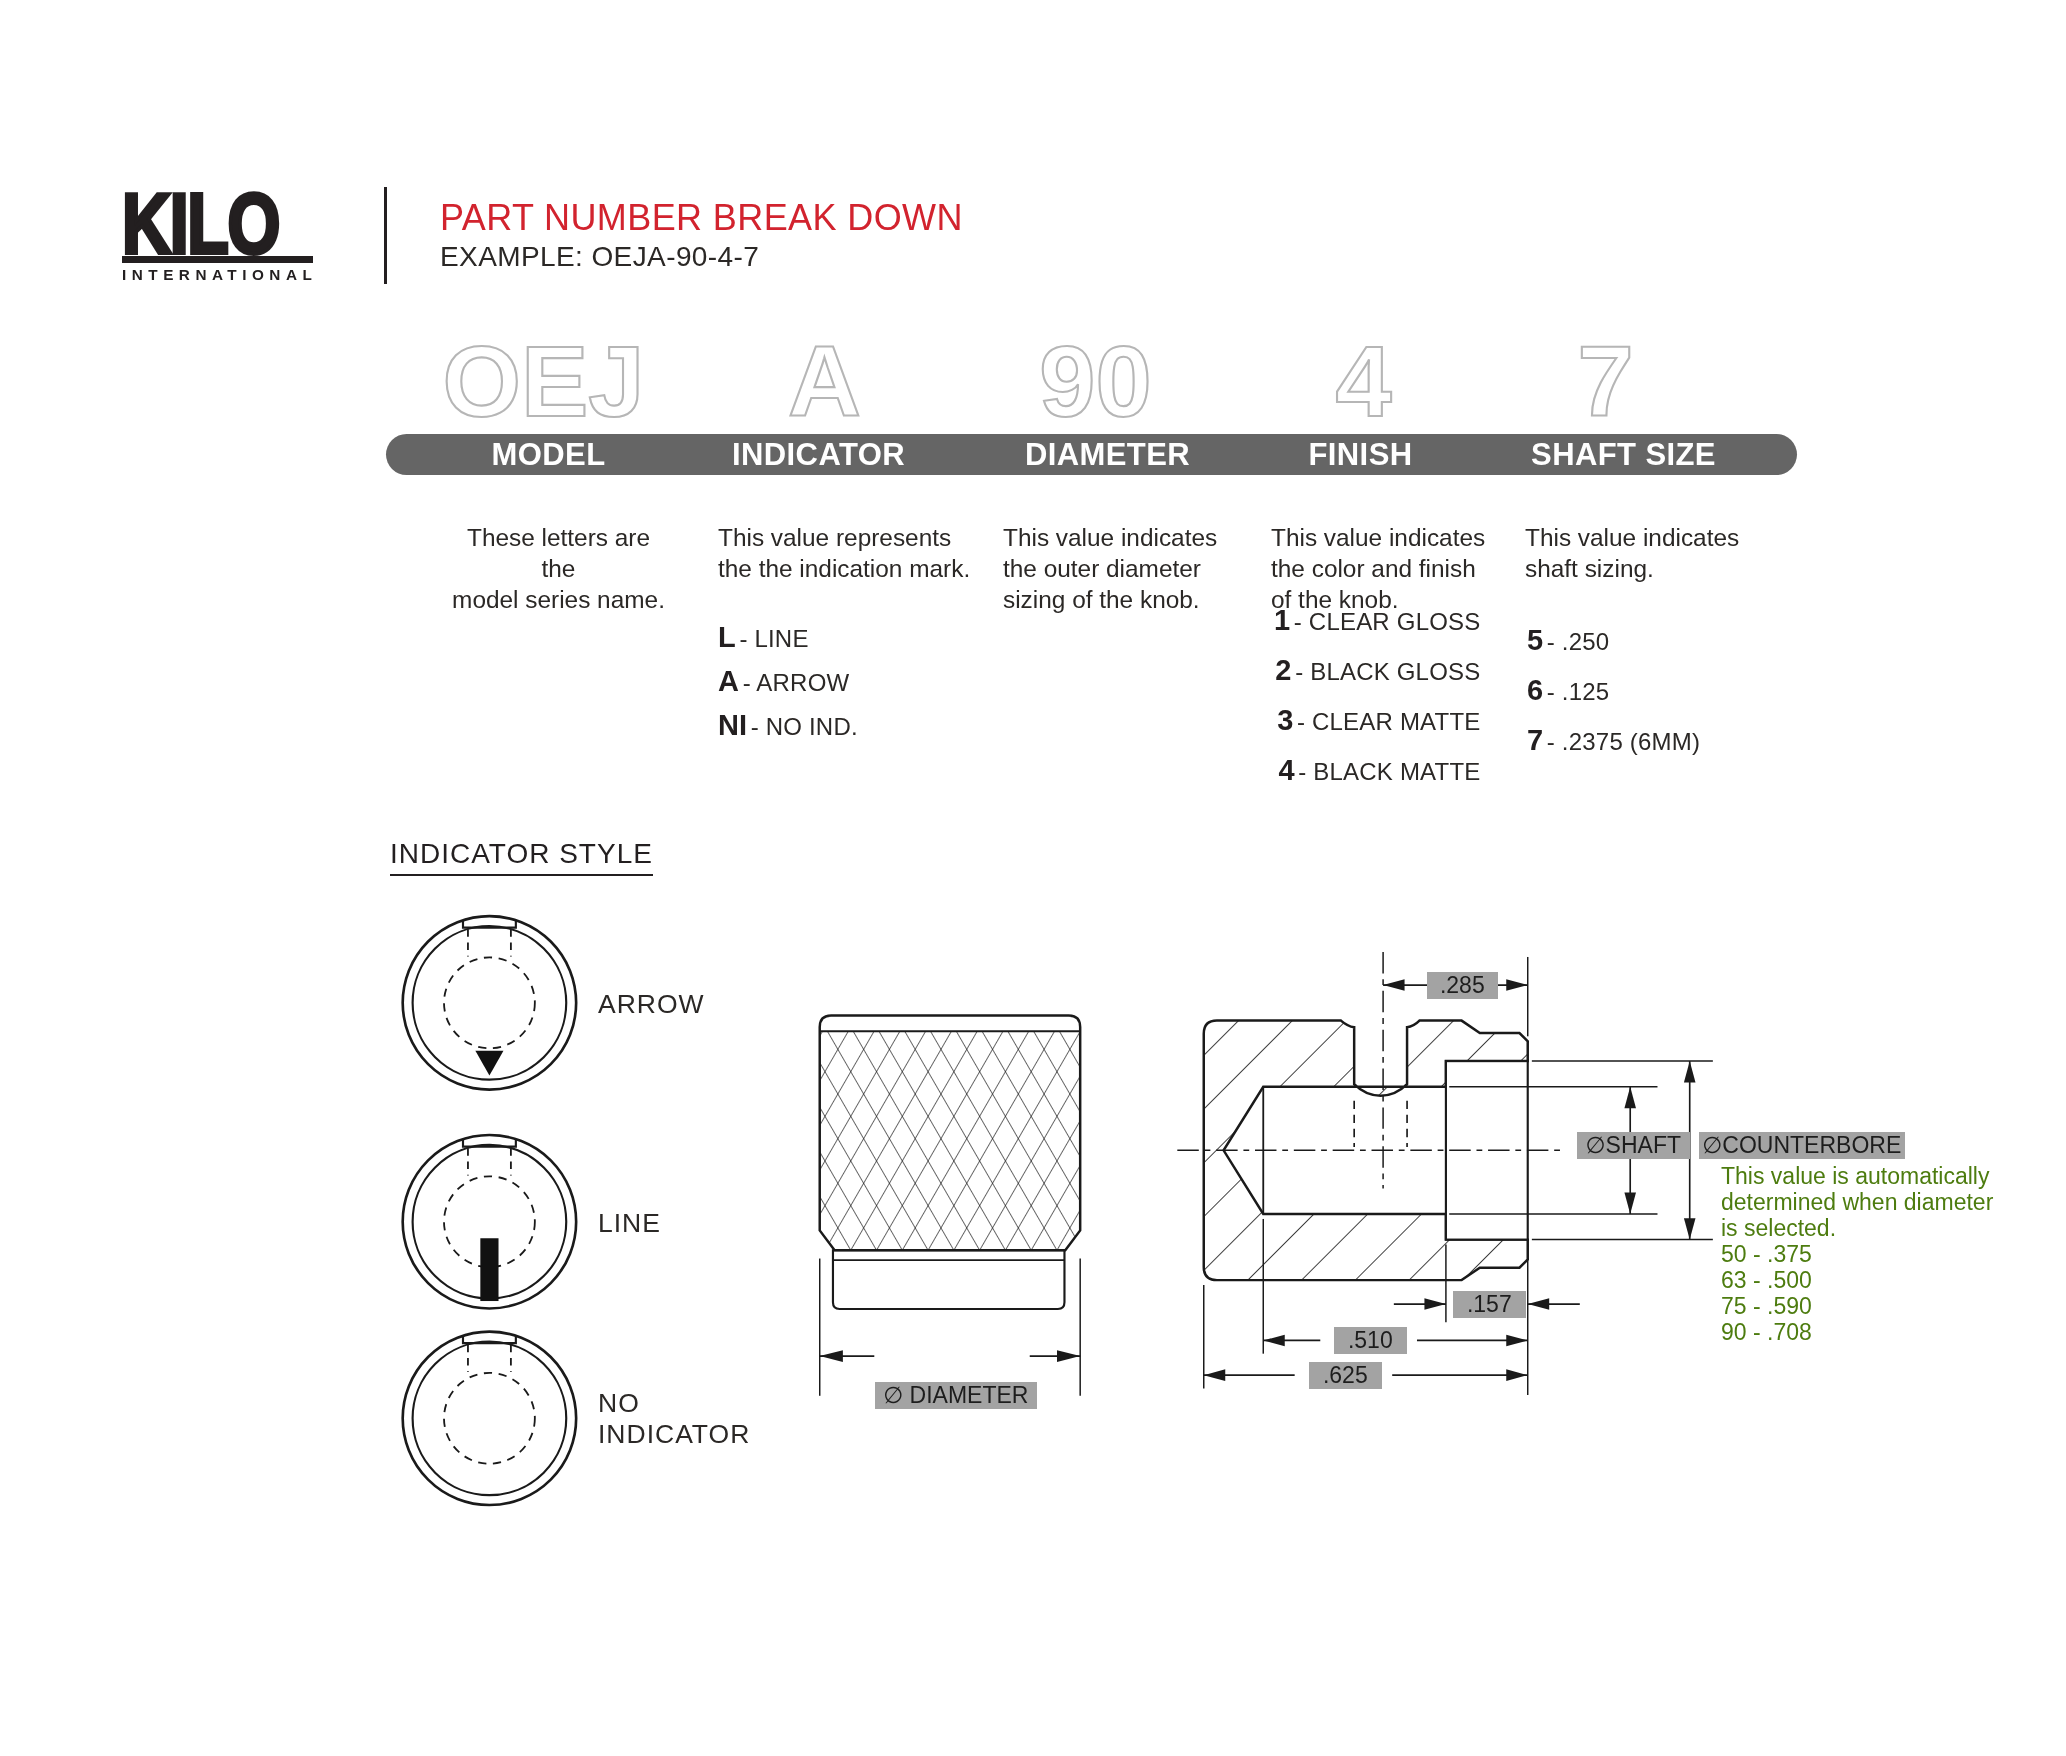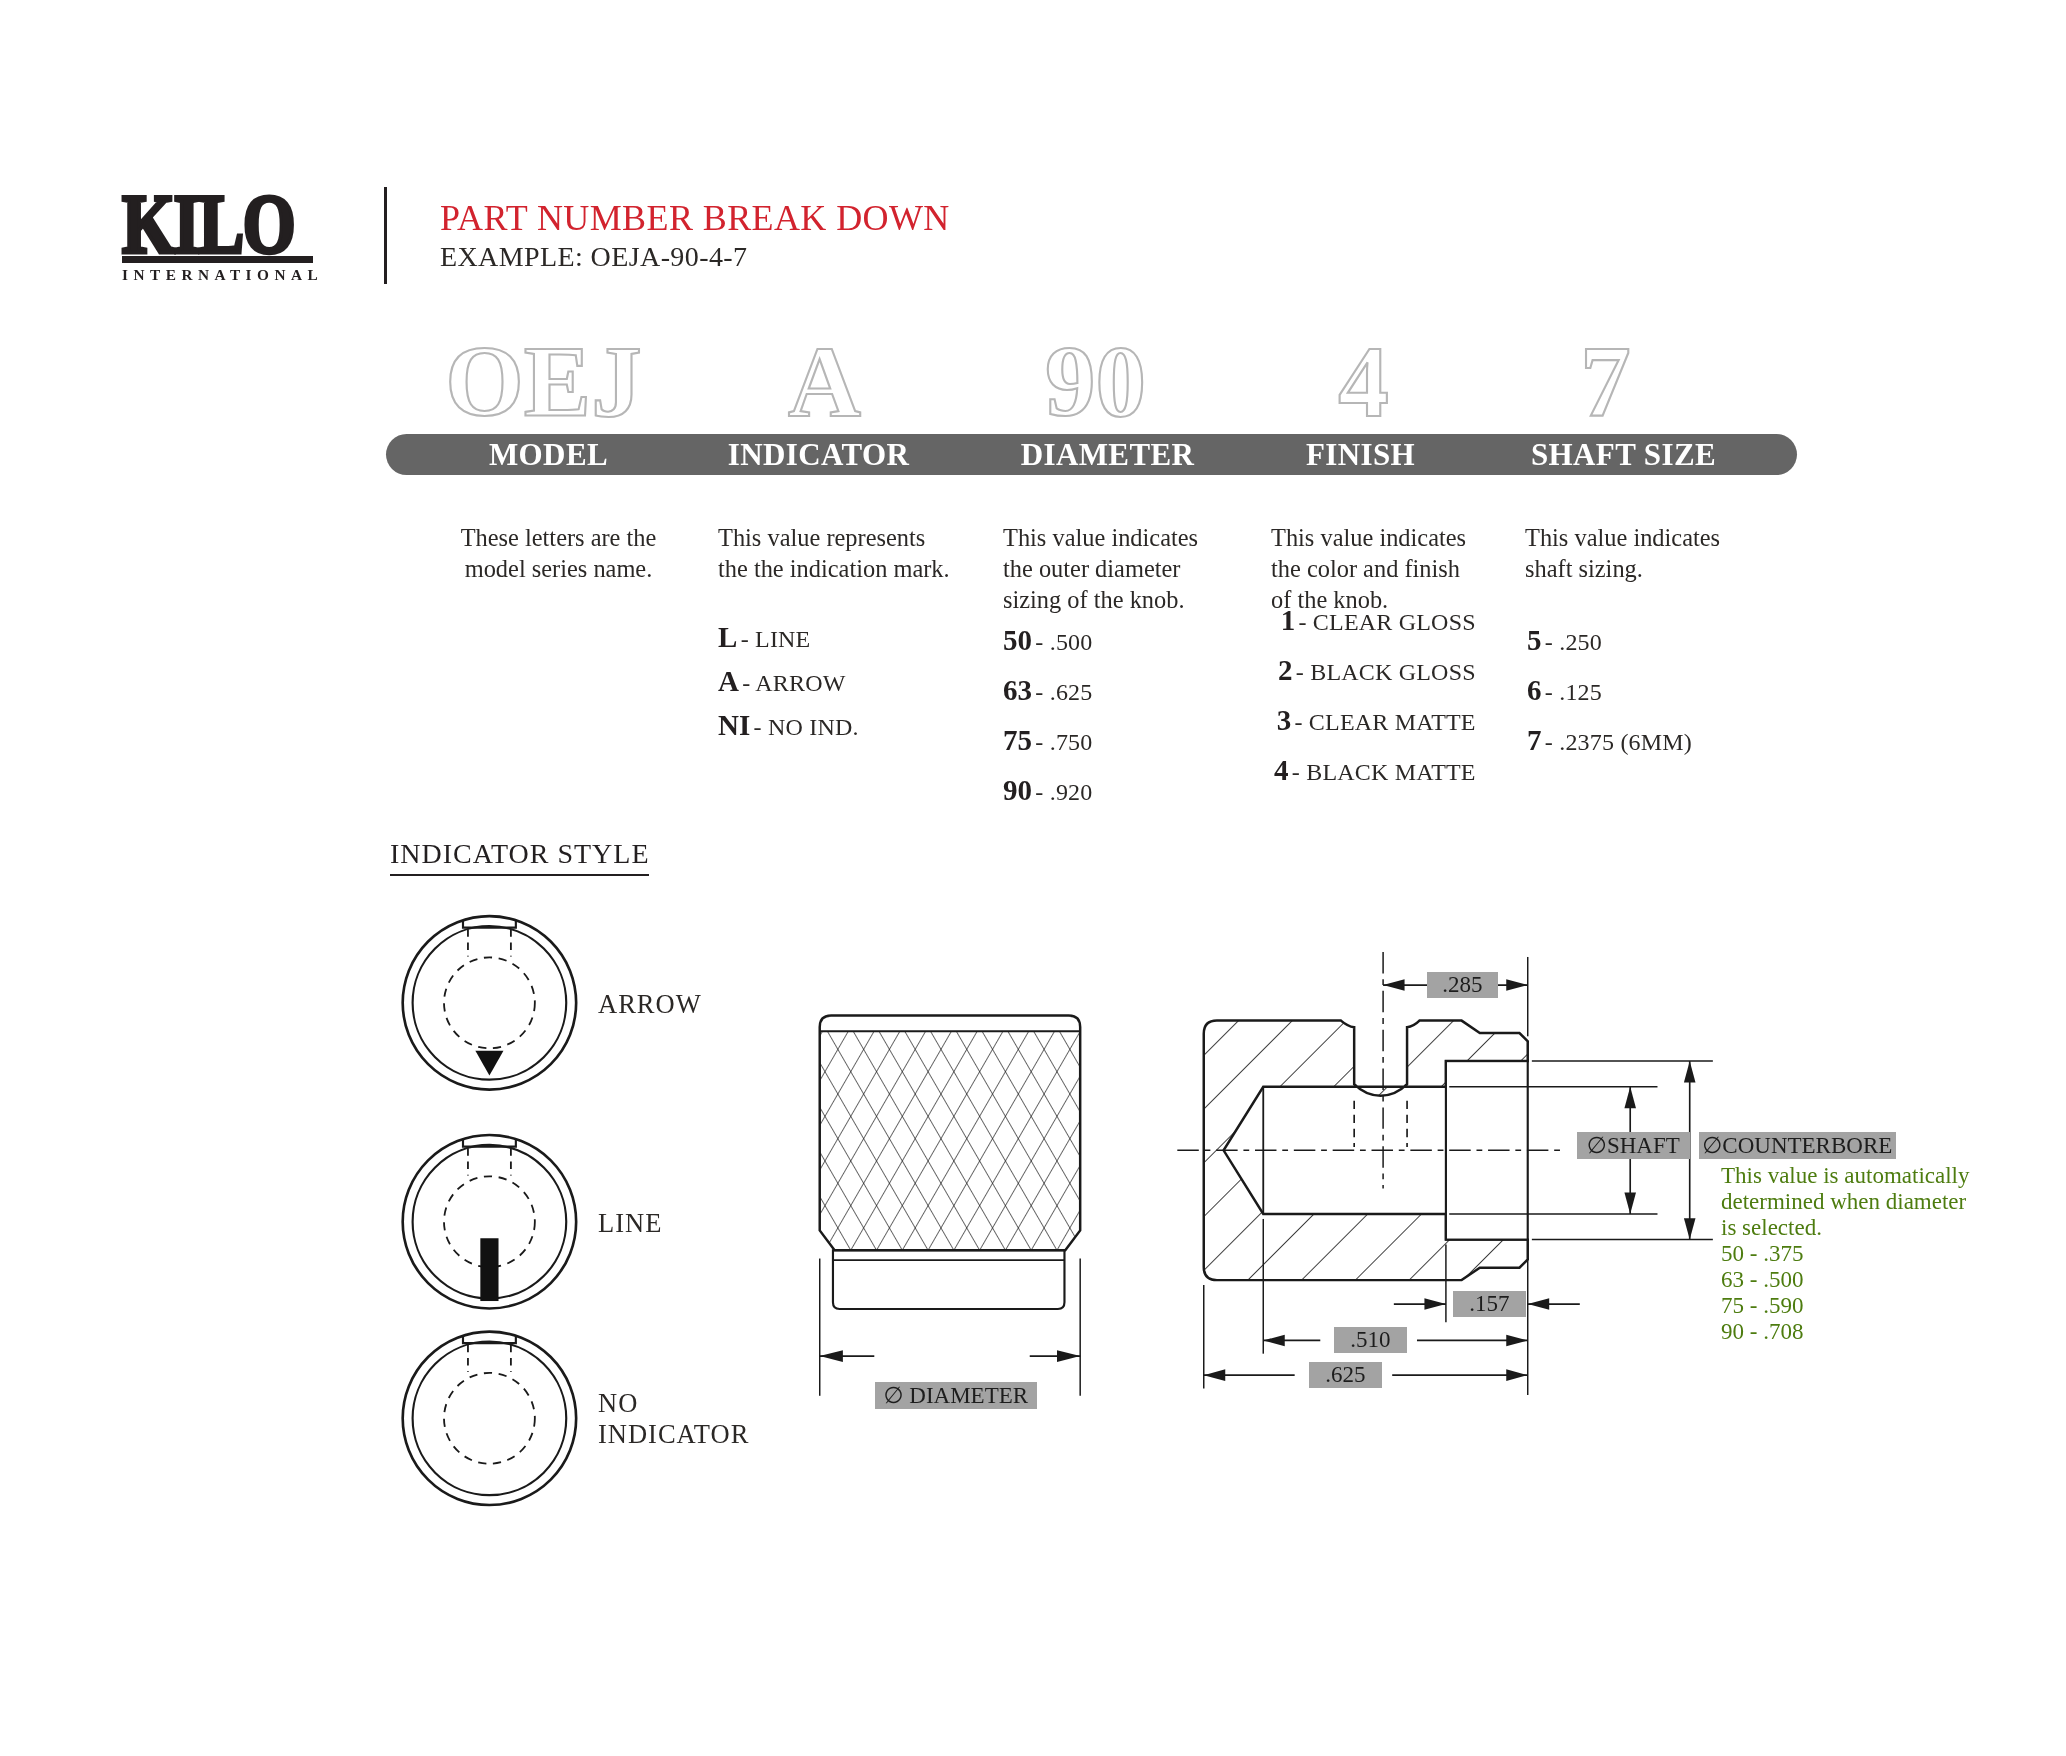--- a/index.html
+++ b/index.html
@@ -1,17 +1,17 @@
 <!DOCTYPE html>
 <html style="font-size:13.2px"><head>
 <meta charset="utf-8">
 <style>
   html,body{margin:0;padding:0;background:#fff;}
   .page{position:relative;width:2066px;height:1756px;background:#ffffff;overflow:hidden;
-        font-family:Liberation Serif, serif;color:#2b2826;border-radius:31px;}
+        font-family:Liberation Sans, sans-serif;color:#2b2826;border-radius:31px;}
   .abs{position:absolute;}
 
   
   .logo-word{left:122px;top:175px;font-size:85px;font-weight:900;letter-spacing:-1.7px;
              color:#231f20;-webkit-text-stroke:4.1px #231f20;transform:scaleX(.80);transform-origin:left top;white-space:nowrap;}
   .logo-bar{left:122px;top:256px;width:191px;height:6.6px;background:#231f20;}
   .logo-sub{left:122px;top:266px;font-size:15.3px;font-weight:bold;letter-spacing:5.5px;color:#231f20;white-space:nowrap;}
   .divider{left:384px;top:187px;width:2.5px;height:97px;background:#231f20;}
   .doc-title{left:440px;top:197px;font-size:36px;color:#d2232e;letter-spacing:0.4px;white-space:nowrap;}
   .doc-example{left:440px;top:241px;font-size:28px;color:#2b2826;letter-spacing:0.4px;white-space:nowrap;}
@@ -87,34 +87,20 @@
       <span class="vlabel">- ARROW</span></div>
     <div class="vrow" style="line-height:38px;">
       <span class="vcode">NI</span>
       <span class="vlabel">- NO IND.</span></div>
   </div>
 
   <div class="abs" style="left:1003px;top:522px;">
     <div class="desc">This value indicates</div>
     <div class="desc">the outer diameter</div>
     <div class="desc">sizing of the knob.</div>
-  </div>
-  <div class="abs values" style="left:1003px;top:618px;">
-    <div class="vrow" style="line-height:45px;">
-      <span class="vcode">50</span>
-      <span class="vlabel">- .500</span></div>
-    <div class="vrow" style="line-height:45px;">
-      <span class="vcode">63</span>
-      <span class="vlabel">- .625</span></div>
-    <div class="vrow" style="line-height:45px;">
-      <span class="vcode">75</span>
-      <span class="vlabel">- .750</span></div>
-    <div class="vrow" style="line-height:45px;">
-      <span class="vcode">90</span>
-      <span class="vlabel">- .920</span></div>
   </div>
 
   <div class="abs" style="left:1271px;top:522px;">
     <div class="desc">This value indicates</div>
     <div class="desc">the color and finish</div>
     <div class="desc">of the knob.</div>
   </div>
   <div class="abs values" style="left:1274px;top:598px;text-align:right;">
     <div class="vrow" style="line-height:45px;">
       <span class="vcode">1</span>

